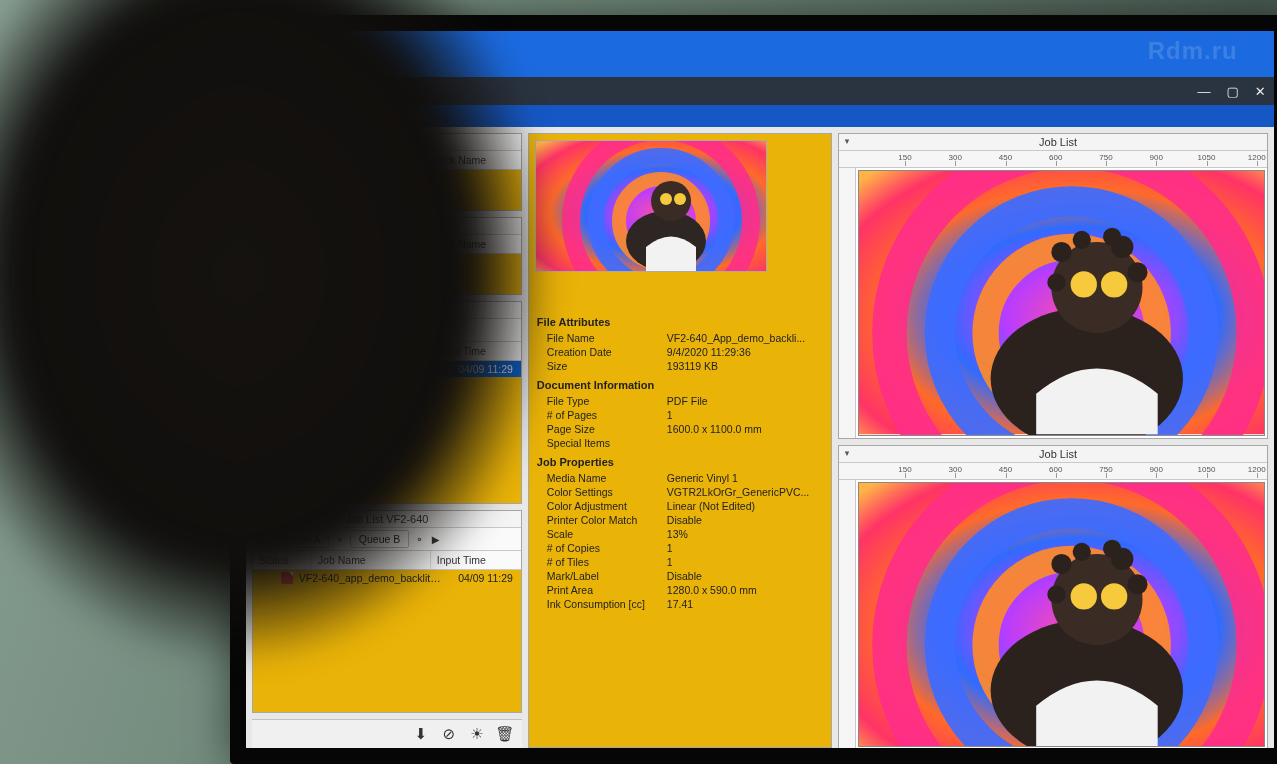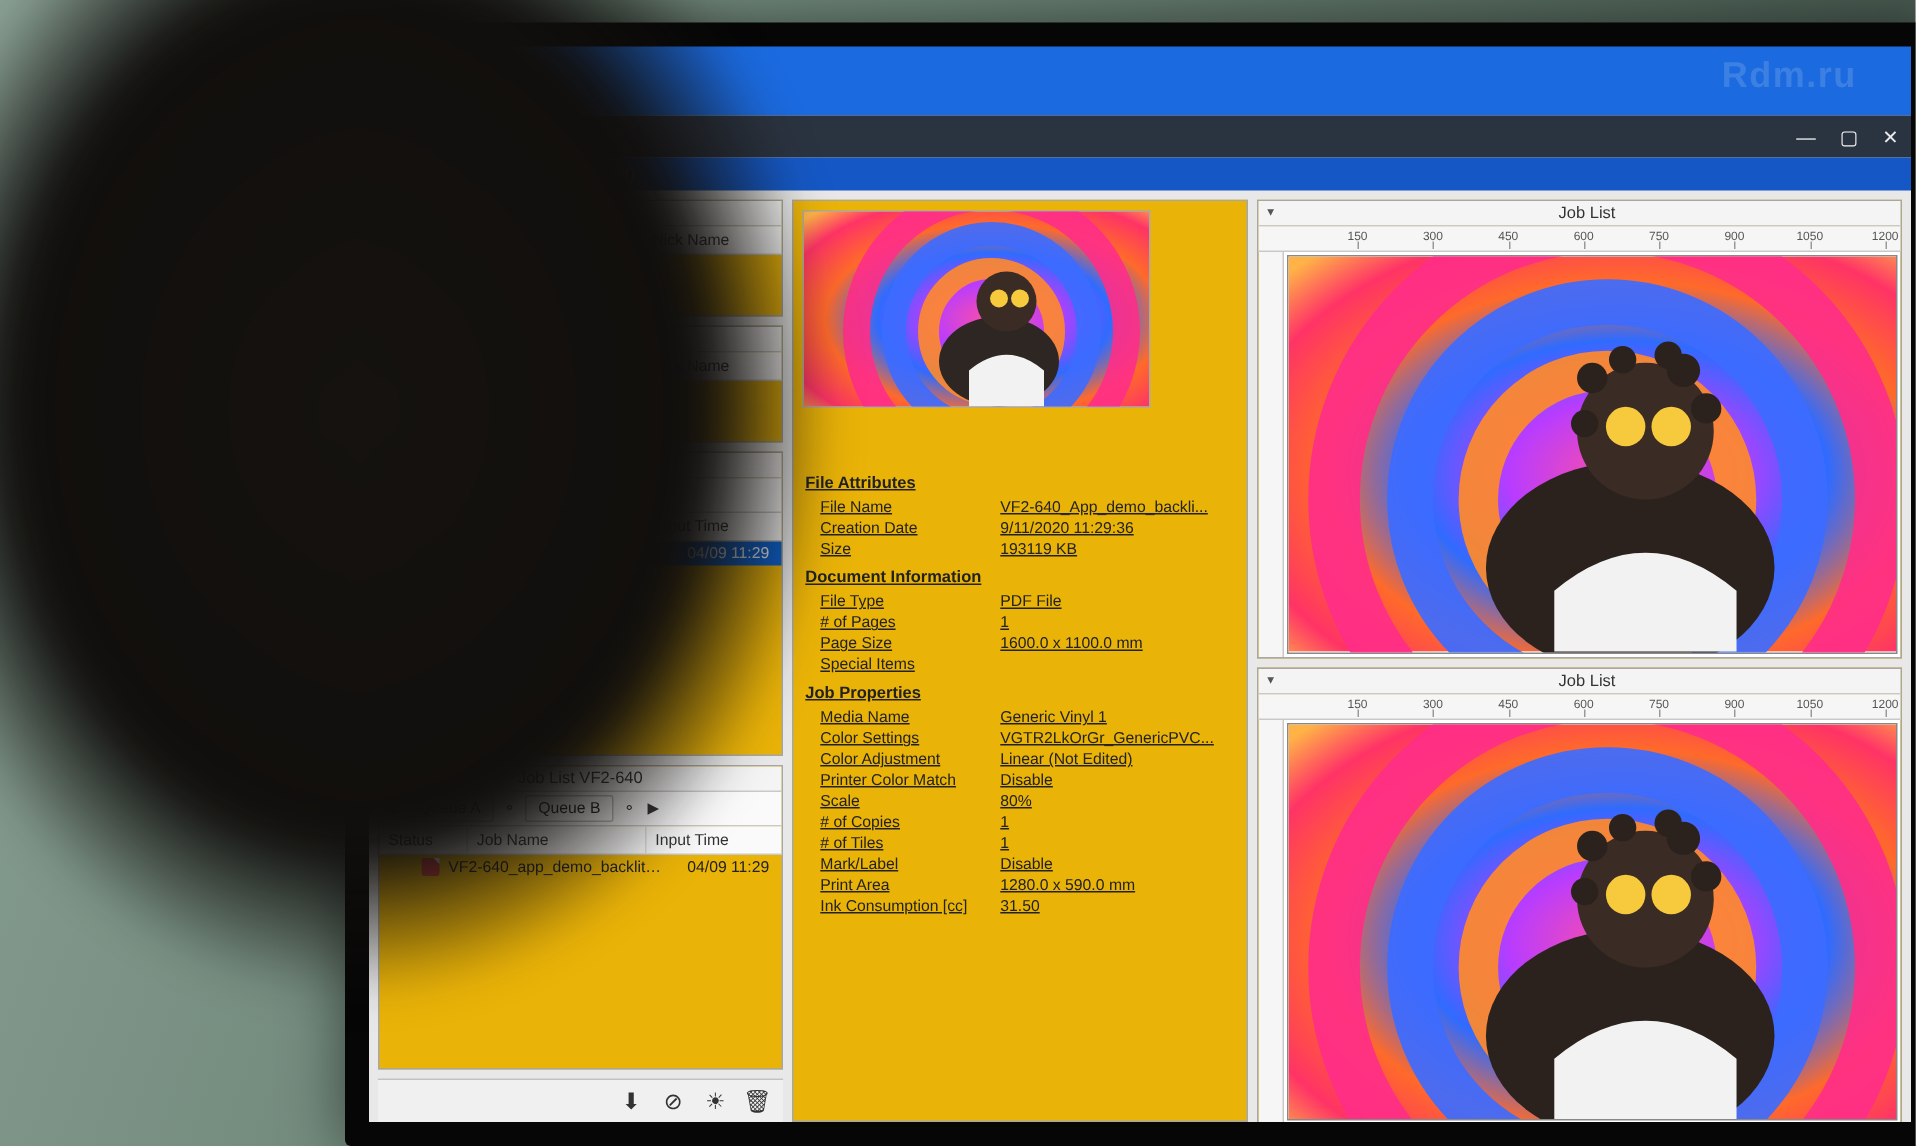--- a/index.html
+++ b/index.html
@@ -37,21 +37,21 @@
   .job-row.selected{background:#0a63d6;color:#fff;}
   .job-row .pdf-ico{width:12px;height:12px;background:#e64343;border-radius:2px;margin:0 6px 0 24px;position:relative;}
   .job-row .pdf-ico::after{content:"";position:absolute;right:0;top:0;border-top:4px solid #fff;border-left:4px solid transparent;}
   .job-row .jn{flex:1;white-space:nowrap;overflow:hidden;text-overflow:ellipsis;}
   .job-row .jt{width:70px;text-align:right;padding-right:4px;}
   .bottom-tools{height:28px;display:flex;align-items:center;justify-content:flex-end;gap:10px;padding:0 8px;background:#f0f0f0;border-top:1px solid #c1c1c1;}
   .tool-ico{width:18px;height:18px;display:flex;align-items:center;justify-content:center;color:#333;font-size:15px;cursor:pointer;}
   
   .preview-box{height:160px;display:flex;align-items:flex-start;justify-content:flex-start;padding:6px;}
   .thumb{width:230px;height:130px;border:1px solid #aaa;}
-  .props{flex:1;overflow:auto;padding:4px 8px 10px 8px;text-decoration:underline;}
+  .props{flex:1;overflow:auto;padding:4px 8px 10px 8px;}
   .props h4{margin:6px 0 3px 0;font-size:11px;font-weight:700;}
   .kv{display:flex;font-size:10.5px;padding:1px 0 1px 10px;}
   .kv .k{width:120px;color:#222;}
   .kv .v{flex:1;color:#222;}
   
   .jl-panel{flex:1;display:flex;flex-direction:column;}
   .ruler{height:16px;background:#f6f6f6;border-bottom:1px solid #c9c9c9;position:relative;font-size:8px;color:#555;overflow:hidden;}
   .ruler span{position:absolute;top:2px;transform:translateX(-50%);}
   .ruler i{position:absolute;top:10px;width:1px;height:5px;background:#999;}
   .ruler-v{width:16px;background:#f6f6f6;border-right:1px solid #c9c9c9;position:relative;}
@@ -194,21 +194,21 @@
             </div>
             <div class="props">
               <h4>File Attributes</h4>
               <div id="fa-rows">
                   <div class="kv">
                     <span class="k">File Name</span>
                     <span class="v">VF2-640_App_demo_backli...</span>
                   </div>
                   <div class="kv">
                     <span class="k">Creation Date</span>
-                    <span class="v">9/11/2020 11:29:36</span>
+                    <span class="v">9/4/2020 11:29:36</span>
                   </div>
                   <div class="kv">
                     <span class="k">Size</span>
                     <span class="v">193119 KB</span>
                   </div>
                 </div>
               <h4>Document Information</h4>
               <div id="di-rows">
                   <div class="kv">
                     <span class="k">File Type</span>
@@ -240,41 +240,41 @@
                   <div class="kv">
                     <span class="k">Color Adjustment</span>
                     <span class="v">Linear (Not Edited)</span>
                   </div>
                   <div class="kv">
                     <span class="k">Printer Color Match</span>
                     <span class="v">Disable</span>
                   </div>
                   <div class="kv">
                     <span class="k">Scale</span>
-                    <span class="v">80%</span>
+                    <span class="v">13%</span>
                   </div>
                   <div class="kv">
                     <span class="k"># of Copies</span>
                     <span class="v">1</span>
                   </div>
                   <div class="kv">
                     <span class="k"># of Tiles</span>
                     <span class="v">1</span>
                   </div>
                   <div class="kv">
                     <span class="k">Mark/Label</span>
                     <span class="v">Disable</span>
                   </div>
                   <div class="kv">
                     <span class="k">Print Area</span>
                     <span class="v">1280.0 x 590.0 mm</span>
                   </div>
                   <div class="kv">
                     <span class="k">Ink Consumption [cc]</span>
-                    <span class="v">31.50</span>
+                    <span class="v">17.41</span>
                   </div>
                 </div>
             </div>
           </div>
         </div>
 
         <div class="col right">
           <div class="panel jl-panel">
             <div class="phead collapsible">Job List</div>
             <div class="ruler" id="ruler1">

